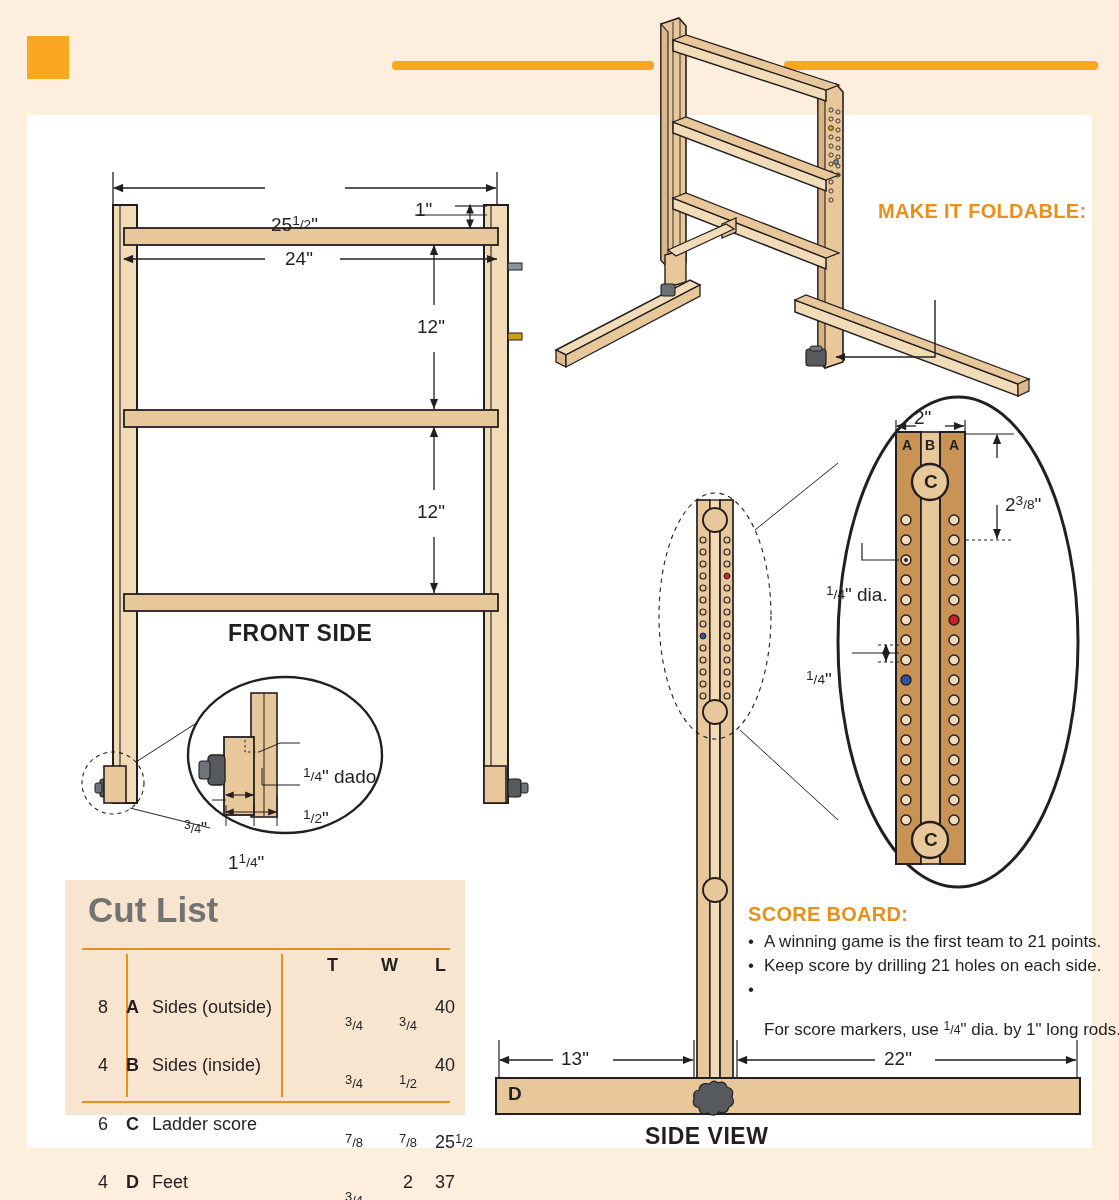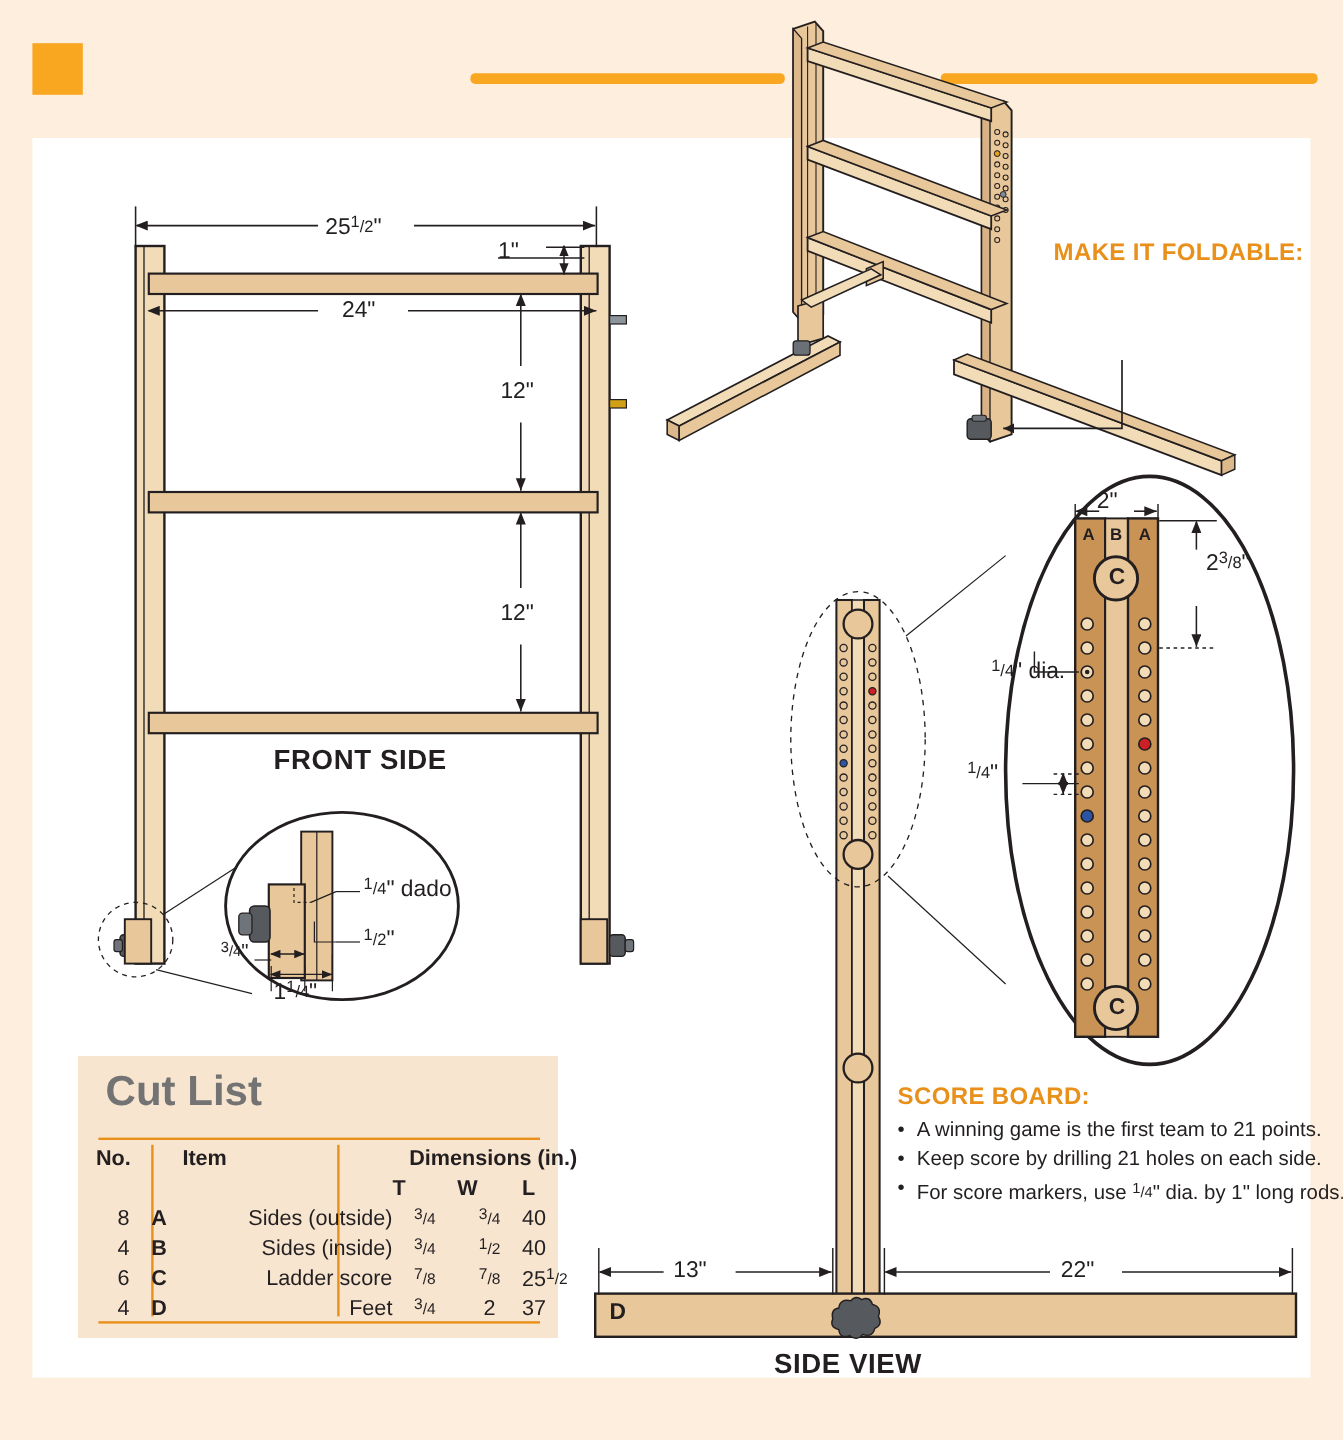--- a/index.html
+++ b/index.html
@@ -22,21 +22,21 @@
   
   .panel{position:absolute;left:27px;top:115px;width:1065px;height:1033px;background:#ffffff;}
 
   
   .svgwrap{position:absolute;left:0;top:0;width:1119px;height:1200px;pointer-events:none;}
 
   
   .lbl{position:absolute;font-size:19px;color:#231f20;white-space:nowrap;}
   .lbl-sm{position:absolute;font-size:17px;color:#231f20;white-space:nowrap;}
   .viewname{position:absolute;font-size:23px;font-weight:bold;color:#231f20;letter-spacing:.5px;white-space:nowrap;}
-  .frac{display:inline-block;font-size:.72em;vertical-align:.42em;}
+  .frac{display:inline-block;font-size:.72em;vertical-align:.42em;margin-top:36px;}
   .frac sub{font-size:1em;vertical-align:-.30em;}
 
   
   .callout-h{position:absolute;font-size:20px;font-weight:bold;color:#e8901a;letter-spacing:.3px;white-space:nowrap;}
   .callout-b{position:absolute;font-size:16.5px;color:#231f20;line-height:20px;}
   .callout-b i{font-style:italic;}
 
   
   .sb-wrap{position:absolute;left:748px;top:930px;width:330px;}
   .sb-item{font-size:17px;color:#231f20;line-height:24px;white-space:nowrap;position:relative;padding-left:16px;}
@@ -45,21 +45,21 @@
   
   .cl-box{position:absolute;left:65px;top:880px;width:400px;height:235px;background:#f7e5d0;}
   .cl-title{position:absolute;left:88px;top:890px;font-size:35px;font-weight:bold;color:#737373;}
   .cl-rule{position:absolute;background:#e8901a;height:2px;}
   .cl-vrule{position:absolute;background:#e8901a;width:2px;}
   table.cl{position:absolute;left:80px;top:953px;border-collapse:collapse;font-size:18px;color:#231f20;}
   table.cl th{font-weight:bold;text-align:left;padding:0;}
   table.cl td{padding:0;}
   .c-no{width:46px;text-align:center;}
   .c-key{width:26px;font-weight:bold;text-align:left;}
-  .c-item{width:175px;text-align:right;}
+  .c-item{width:175px;text-align:left;}
   .c-t{width:54px;text-align:center;}
   .c-w{width:54px;text-align:center;}
   .c-l{width:60px;text-align:left;}
   .rowline{height:25px;}
 </style>
 </head>
 <body>
 
 <div id="root">
 
@@ -397,26 +397,20 @@
 
   <div class="cl-box"></div>
   <div class="cl-title">Cut List</div>
   <div class="cl-rule" style="left:82px;top:948px;width:368px;"></div>
   <div class="cl-rule" style="left:82px;top:1101px;width:368px;"></div>
   <div class="cl-vrule" style="left:126px;top:954px;height:143px;"></div>
   <div class="cl-vrule" style="left:281px;top:954px;height:143px;"></div>
 
   <table class="cl">
     <tbody>
-        <tr class="rowline">
-      <th class="c-no">No.</th>
-      <th class="c-key"></th>
-      <th class="c-item">Item</th>
-      <th colspan="3" style="text-align:center;">Dimensions (in.)</th>
-    </tr>
     <tr class="rowline">
       <th class="c-no"></th>
       <th class="c-key"></th>
       <th class="c-item"></th>
       <th class="c-t">T</th>
       <th class="c-w">W</th>
       <th class="c-l">L</th>
     </tr>
     <tr class="rowline">
       <td class="c-no">8</td>

